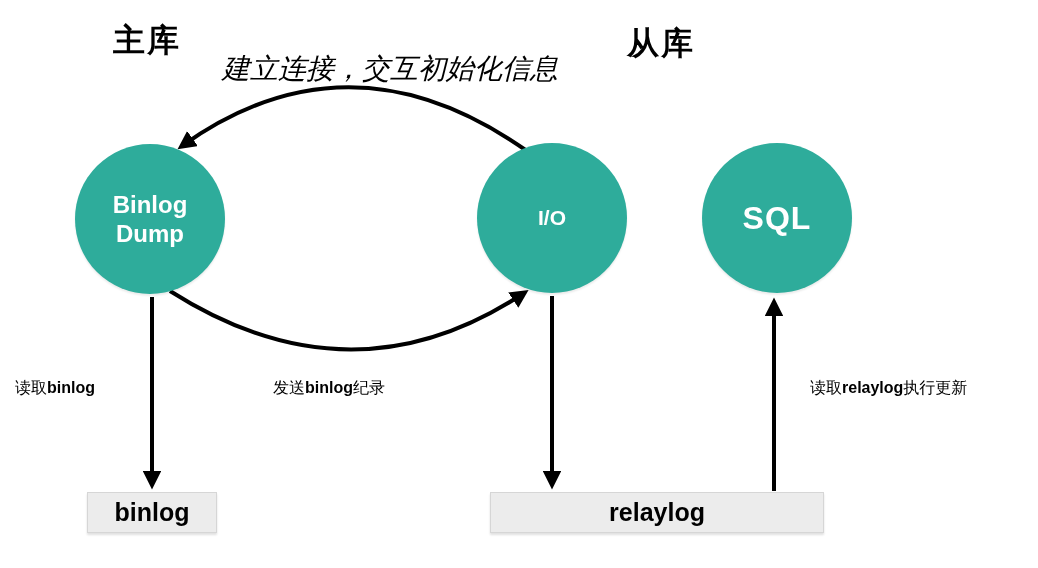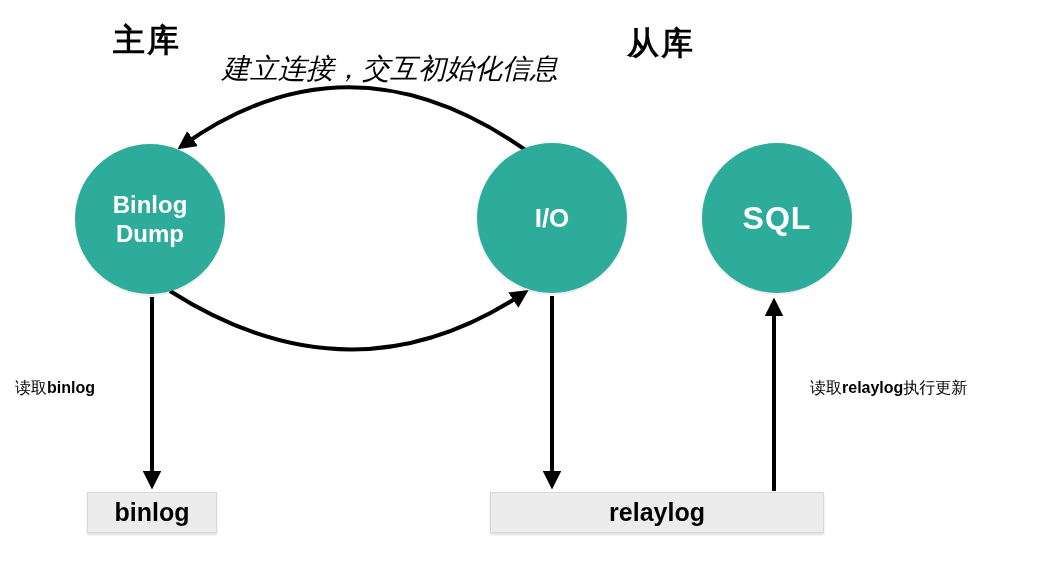--- a/index.html
+++ b/index.html
@@ -44,21 +44,21 @@
     color: #ffffff;
     font-weight: bold;
     display: flex;
     flex-direction: column;
     align-items: center;
     justify-content: center;
     text-align: center;
     box-shadow: 0 2px 2px rgba(0,0,0,0.08);
   }
   .circle.bd  { left: 75px;  top: 144px; font-size: 24px; line-height: 29px; }
-  .circle.io  { left: 477px; top: 143px; font-size: 26px; }
+  .circle.io  { left: 477px; top: 143px; font-size: 21px; }
   .circle.sql { left: 702px; top: 143px; font-size: 32px; letter-spacing: 1px; }
 
   .file-box {
     position: absolute;
     top: 492px;
     height: 41px;
     background: #ECECEC;
     border: 1px solid #D6D6D6;
     box-sizing: border-box;
     display: flex;
@@ -113,20 +113,23 @@
   <div class="circle io">
     <span>I/O</span>
   </div>
   <div class="circle sql">
     <span>SQL</span>
   </div>
 
   <div class="edge-label read-binlog">
     <span>读取</span><span class="b">binlog</span><span></span>
   </div>
+  <div class="edge-label send-binlog">
+    <span>发送</span><span class="b">binlog</span><span>纪录</span>
+  </div>
   <div class="edge-label read-relaylog">
     <span>读取</span><span class="b">relaylog</span><span>执行更新</span>
   </div>
 
   <div class="file-box binlog">
     <span>binlog</span>
   </div>
   <div class="file-box relaylog">
     <span>relaylog</span>
   </div>

